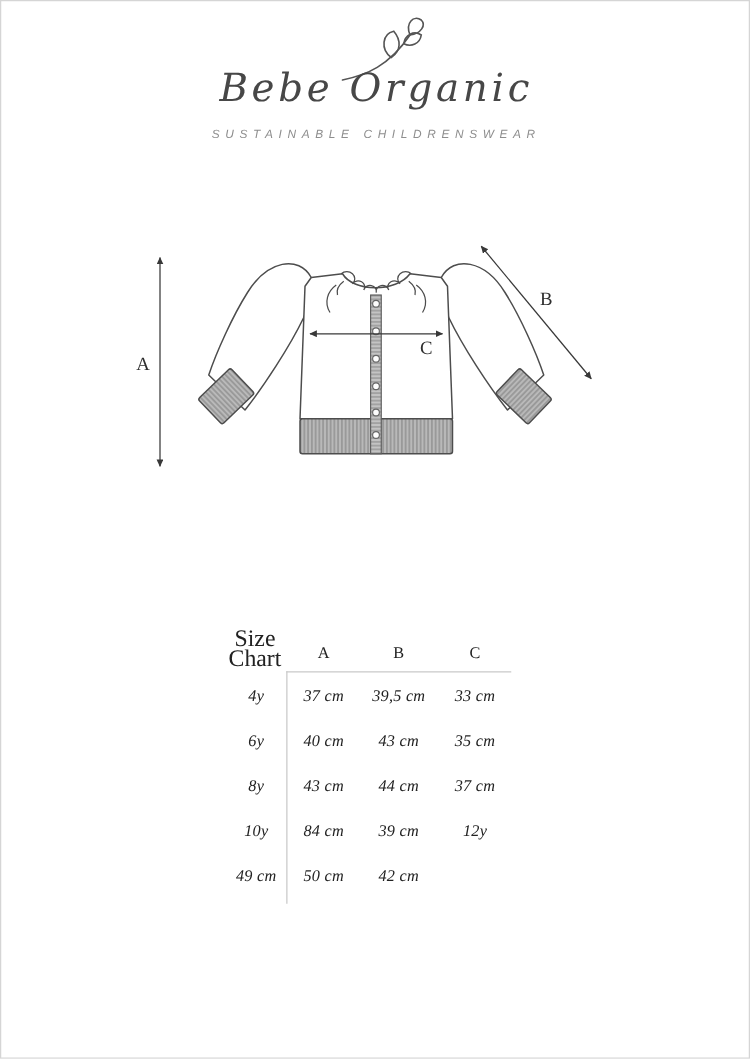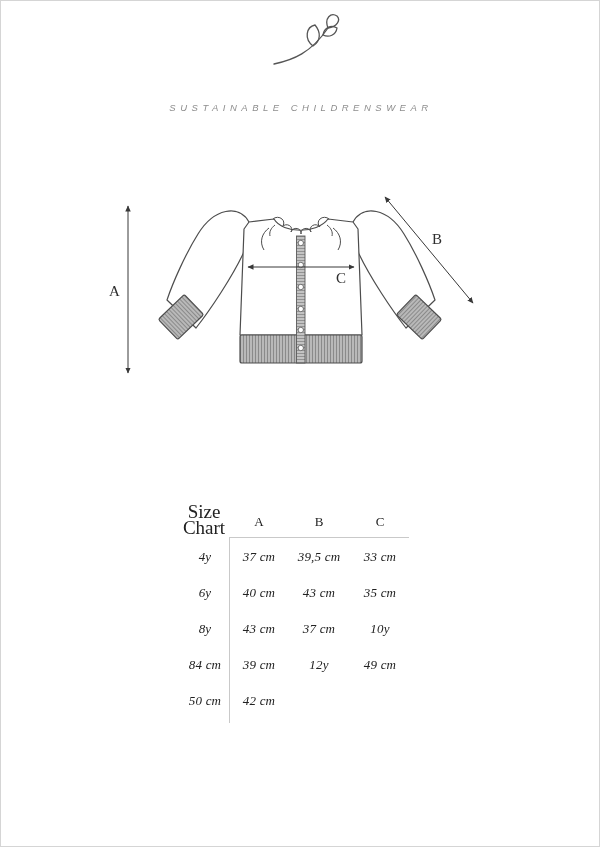--- a/index.html
+++ b/index.html
@@ -63,20 +63,21 @@
 
 <div class="page">
 
   <svg class="brand-icon" viewBox="0 0 80 54" fill="none" stroke="#555555" stroke-width="1.3" stroke-linecap="round">
     <path d="M3,51 C22,47 40,40 57,15"></path>
     <path d="M57,15 C53,5 60,-1 66,3 C70,7 66,14 57,15 Z"></path>
     <path d="M42,33 C33,26 35,14 44,12 C50,19 50,28 42,33 Z"></path>
     <path d="M52,22 C58,25 65,22 66,15 C60,11 53,15 52,22 Z"></path>
   </svg>
 
+  <h1 class="brand-name">Bebe Organic</h1>
   <div class="brand-tagline">SUSTAINABLE CHILDRENSWEAR</div>
 
   <svg class="diagram" viewBox="0 0 400 210">
     <defs>
       <marker id="ah" markerWidth="8" markerHeight="8" refX="5.5" refY="2.75" orient="auto-start-reverse" markerUnits="userSpaceOnUse">
         <path d="M0,0 L6,2.75 L0,5.5 Z" fill="#383838"></path>
       </marker>
       <pattern id="rib-v" width="3" height="6" patternUnits="userSpaceOnUse">
         <rect width="3" height="6" fill="#b9b9b9"></rect>
         <line x1="1.5" y1="0" x2="1.5" y2="6" stroke="#7e7e7e" stroke-width="0.8"></line>
@@ -147,20 +148,21 @@
     <span>39,5 cm</span>
     <span>33 cm</span>
 
     <span>6y</span>
     <span>40 cm</span>
     <span>43 cm</span>
     <span>35 cm</span>
 
     <span>8y</span>
     <span>43 cm</span>
+    <span>44 cm</span>
     <span>37 cm</span>
 
     <span>10y</span>
     <span>84 cm</span>
     <span>39 cm</span>
 
     <span>12y</span>
     <span>49 cm</span>
     <span>50 cm</span>
     <span>42 cm</span>

